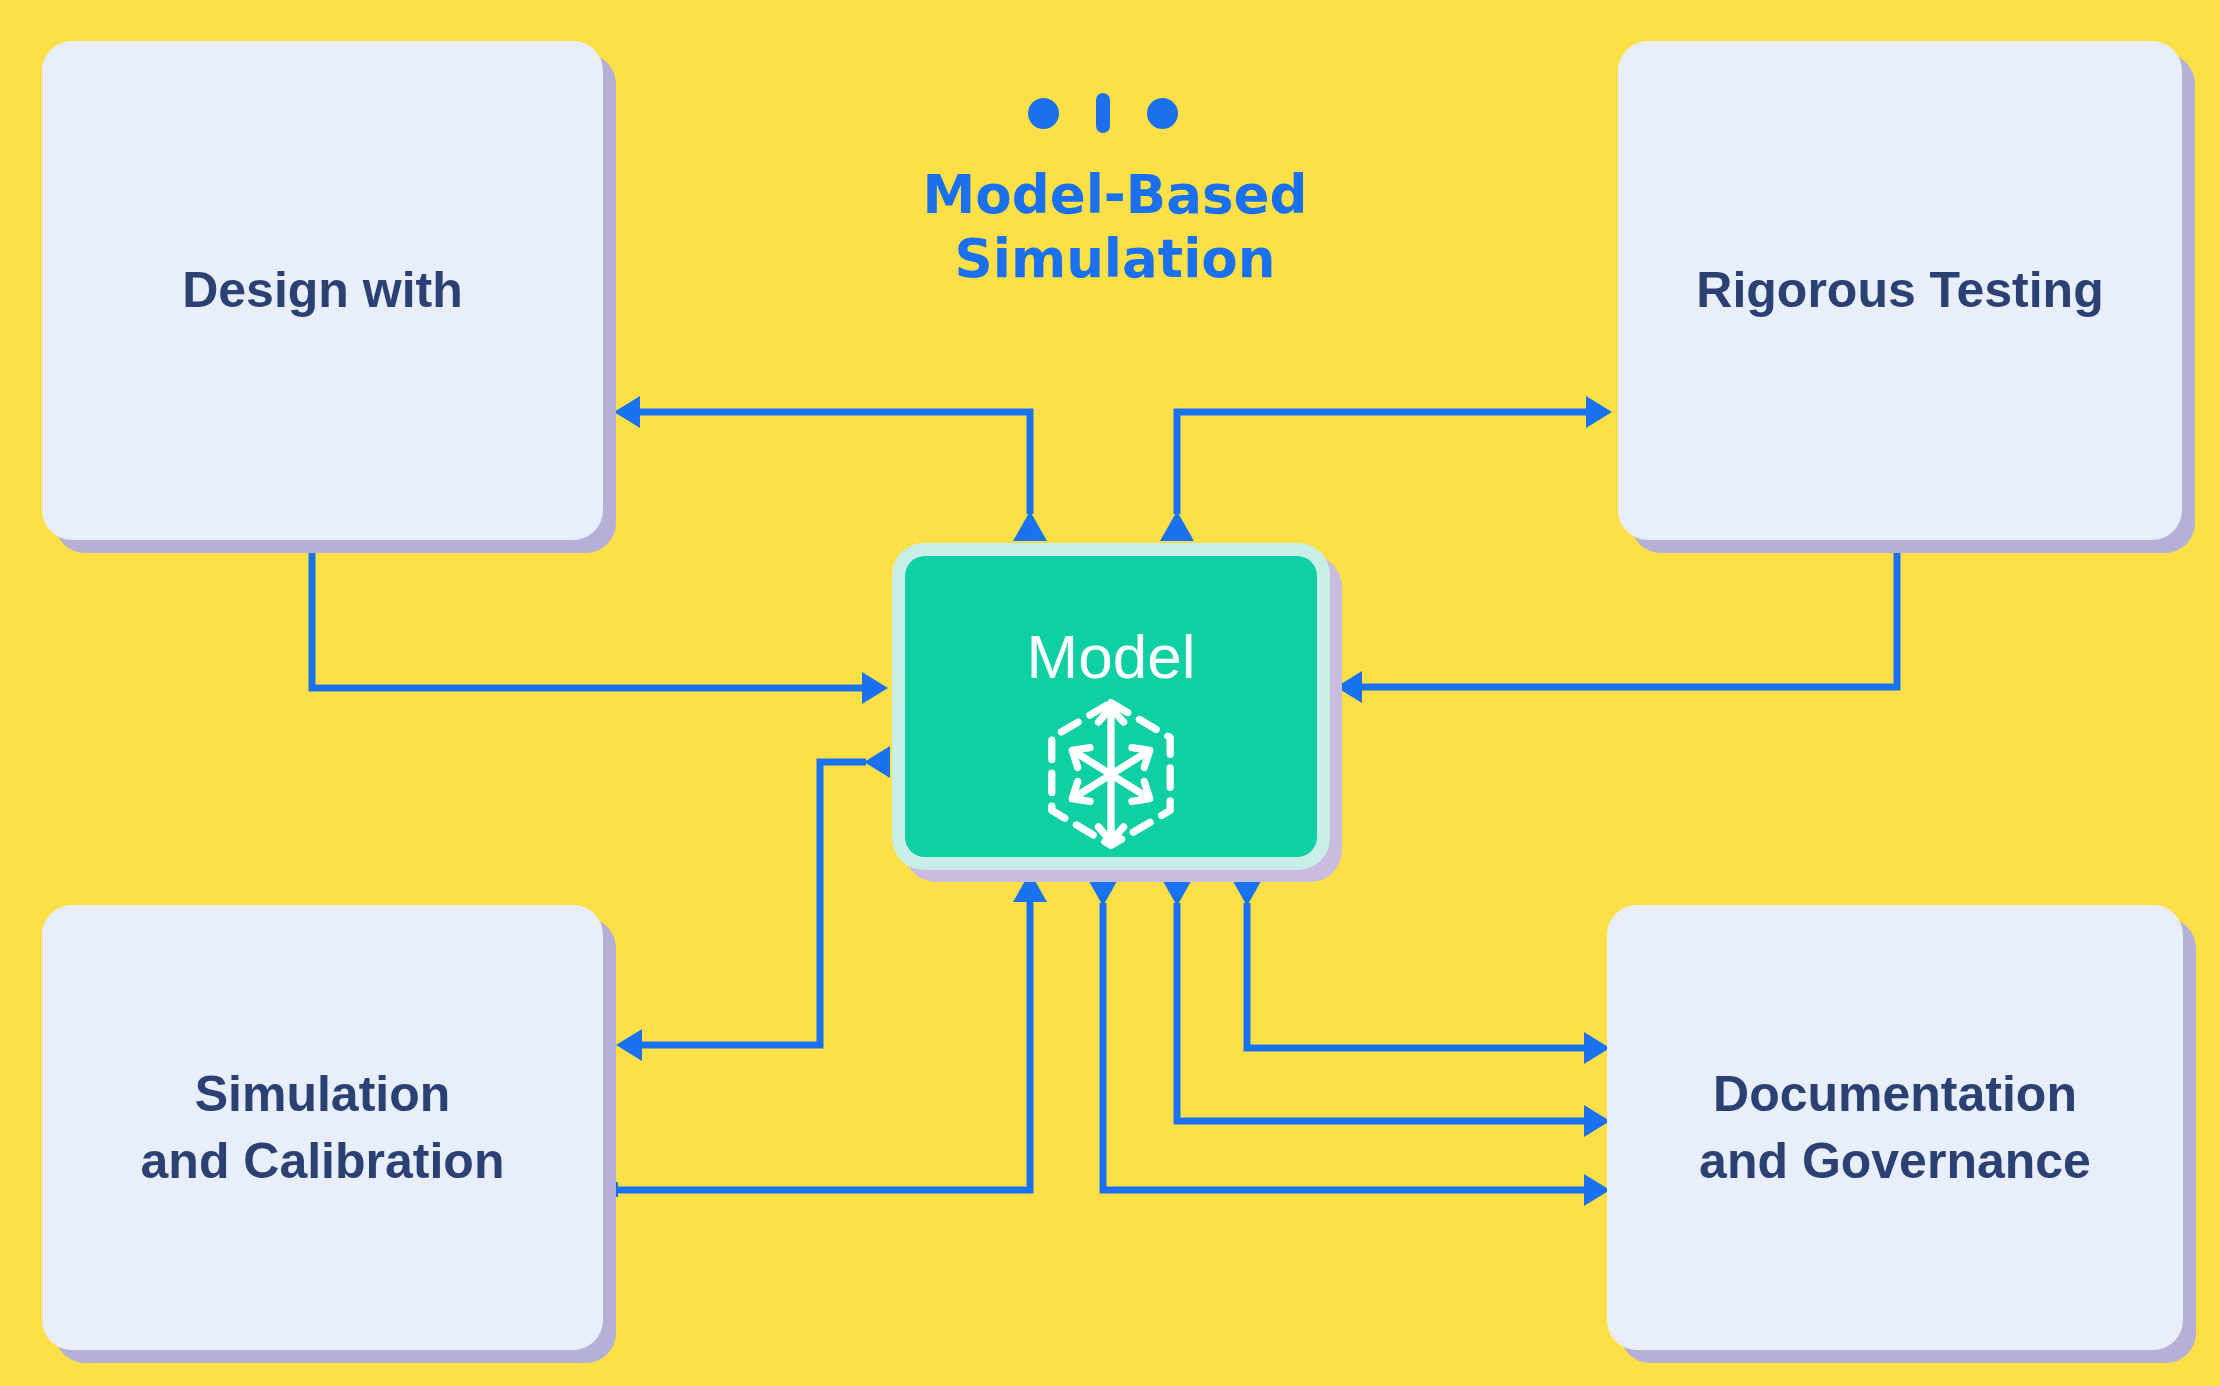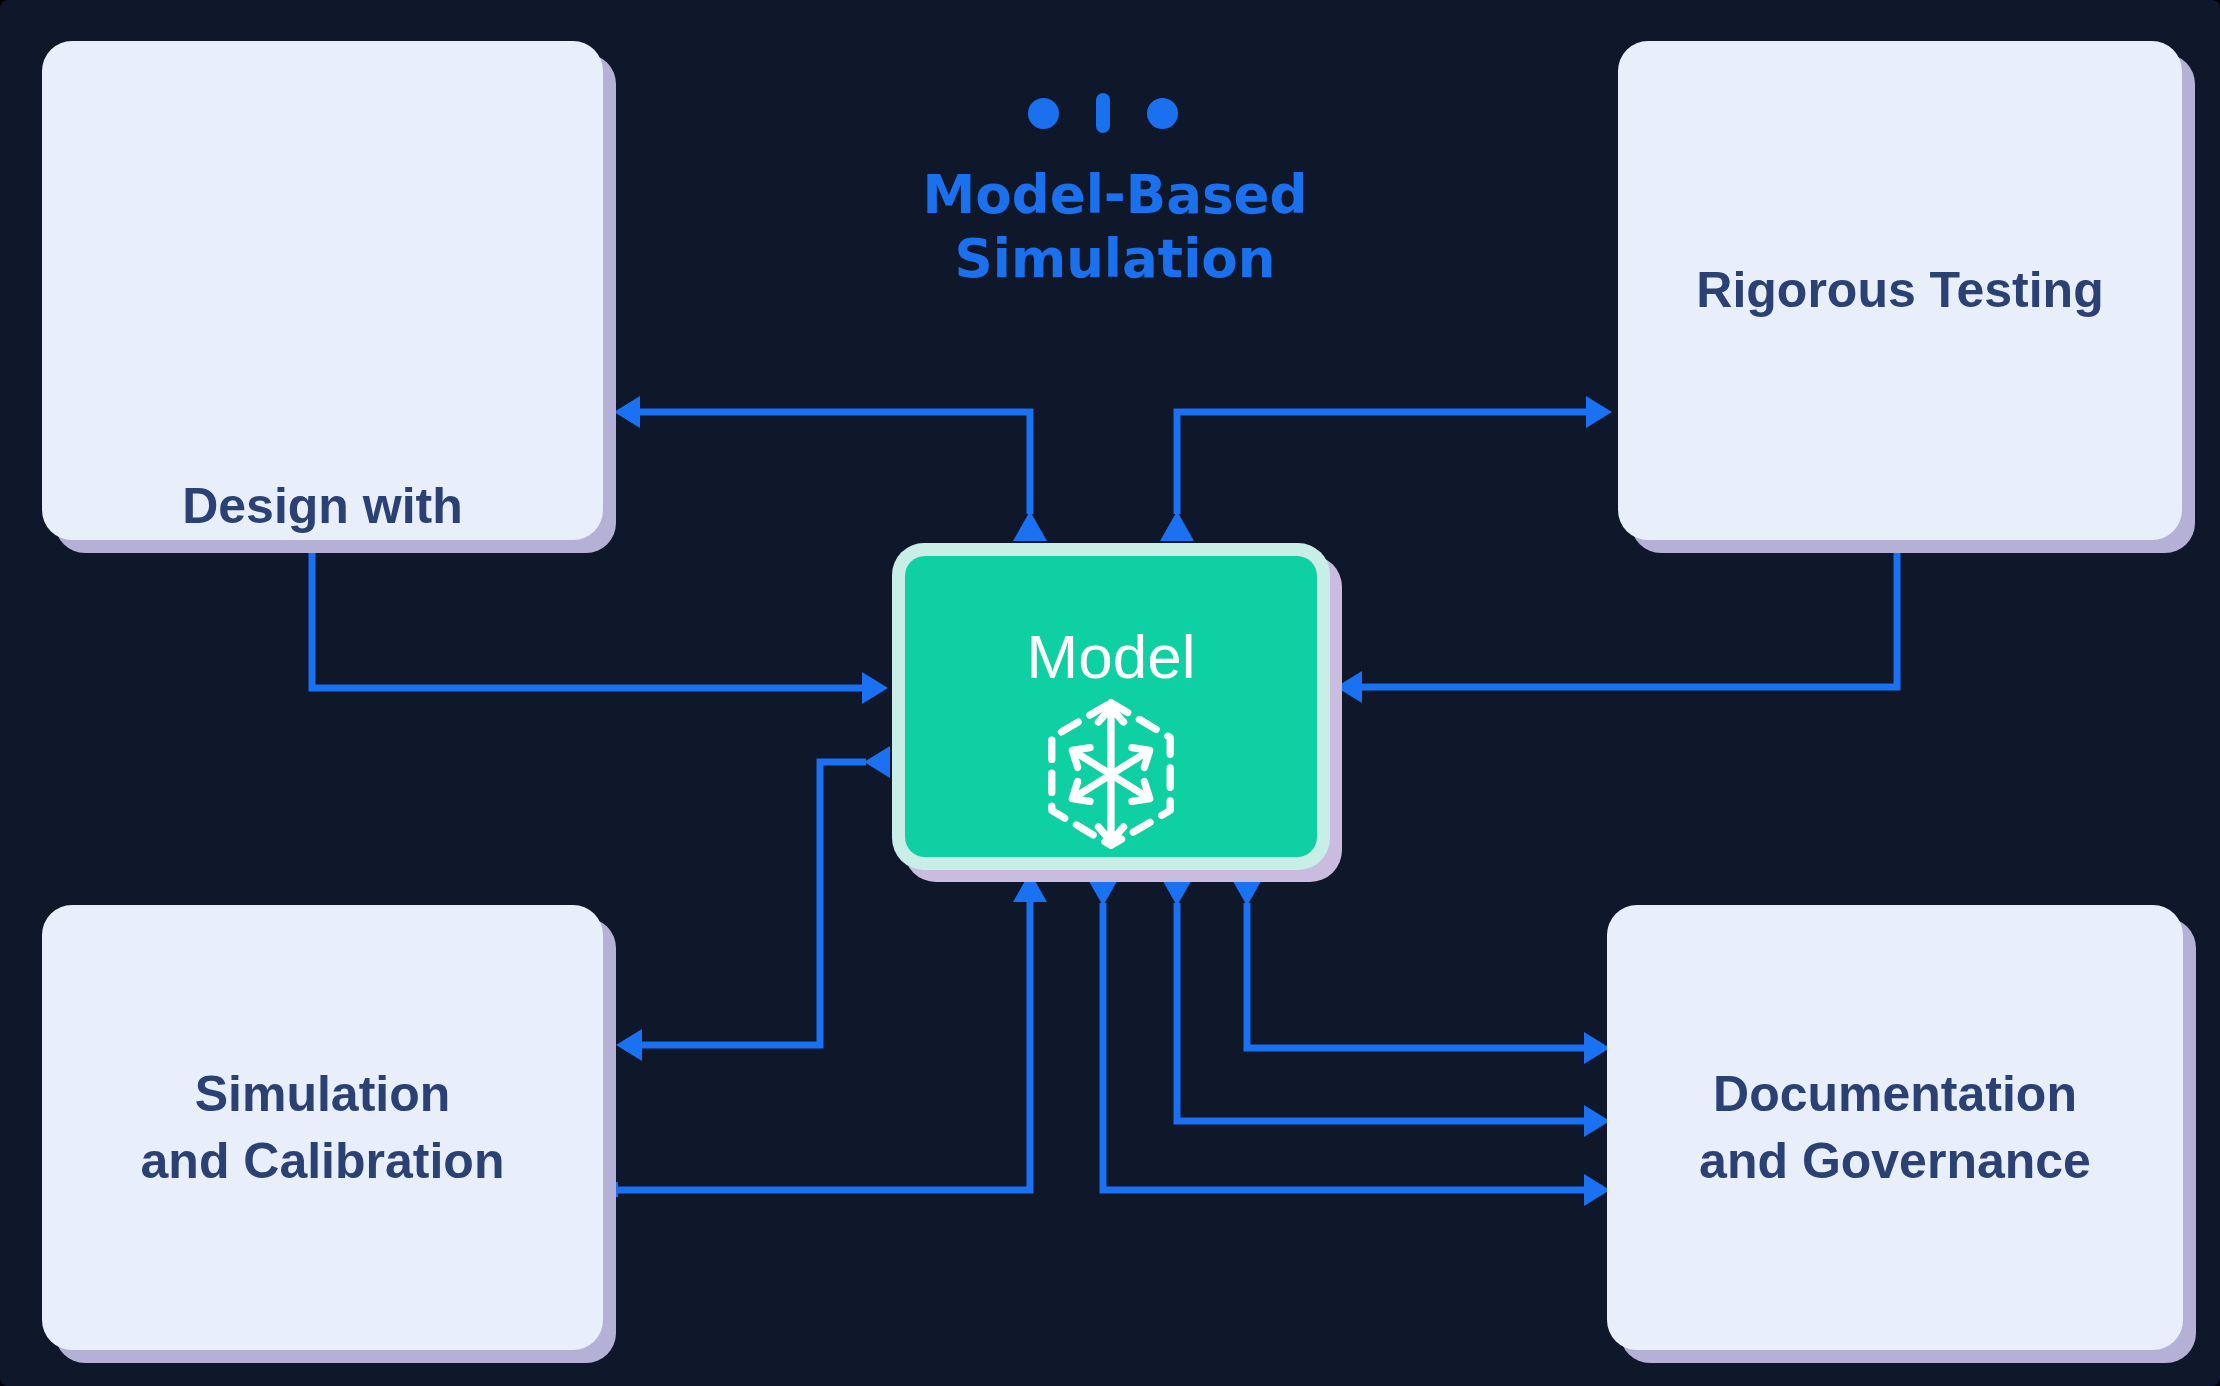--- a/index.html
+++ b/index.html
@@ -1,23 +1,23 @@
 <!DOCTYPE html>
 <html><head>
 <meta charset="utf-8">
 <style>
   html,body{margin:0;padding:0;background:#000;}
-  #canvas{position:relative;width:2220px;height:1386px;background:#0f172a;overflow:hidden;
-          font-family:"Liberation Sans",sans-serif;border-radius:8px;}
+  #canvas{position:relative;width:2220px;height:1386px;background:#fde047;overflow:hidden;
+          font-family:"Liberation Sans",sans-serif;}
   
   .node{position:absolute;background:#e9eefb;border-radius:30px;
         box-shadow:13px 13px 0 #b5b0d6;
         display:flex;align-items:center;justify-content:center;
         text-align:center;color:#2b4173;font-weight:600;font-size:50px;line-height:1.34;}
-  #node-design{left:42px;top:41px;width:561px;height:499px;align-items:flex-end;}
+  #node-design{left:42px;top:41px;width:561px;height:499px;}
   #node-testing{left:1618px;top:41px;width:564px;height:499px;}
   #node-simulation{left:42px;top:905px;width:561px;height:445px;}
   #node-documentation{left:1607px;top:905px;width:576px;height:445px;justify-content:center;}
   .node-label span{display:block;}
   
   #title{position:absolute;left:885px;top:163px;width:460px;text-align:center;
          color:#1b70ee;font-weight:700;font-size:53px;line-height:1.2;
          font-family:"DejaVu Sans",sans-serif;}
   #title span{display:block;}
   #dots{position:absolute;left:1028px;top:93px;height:40px;display:flex;

